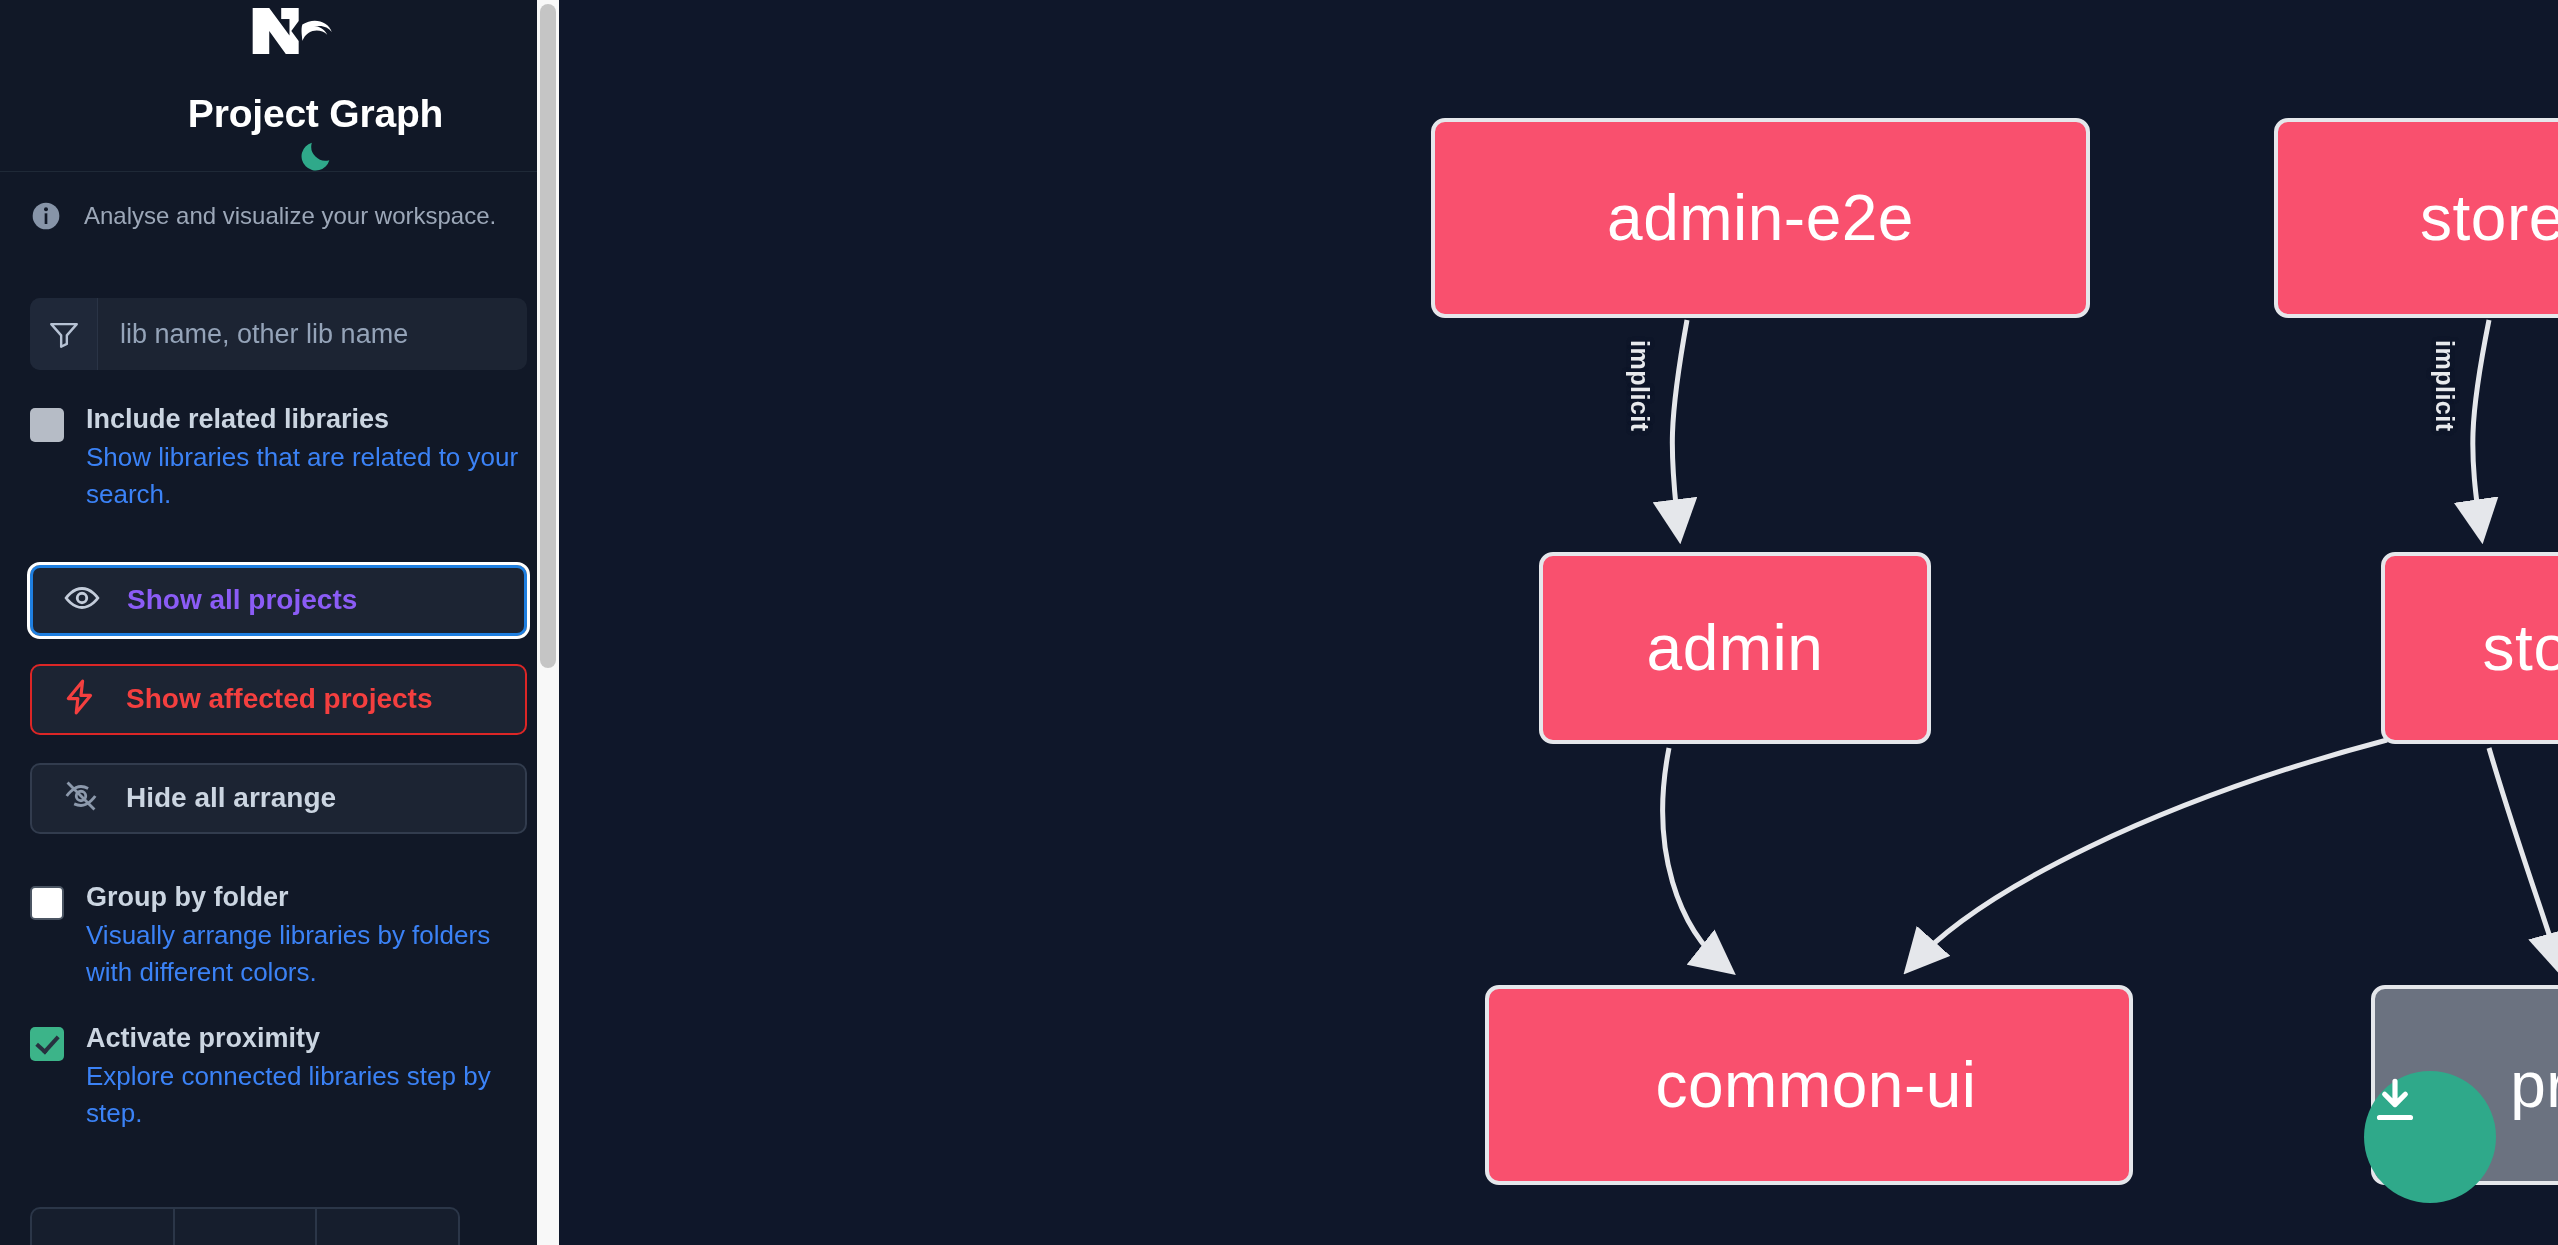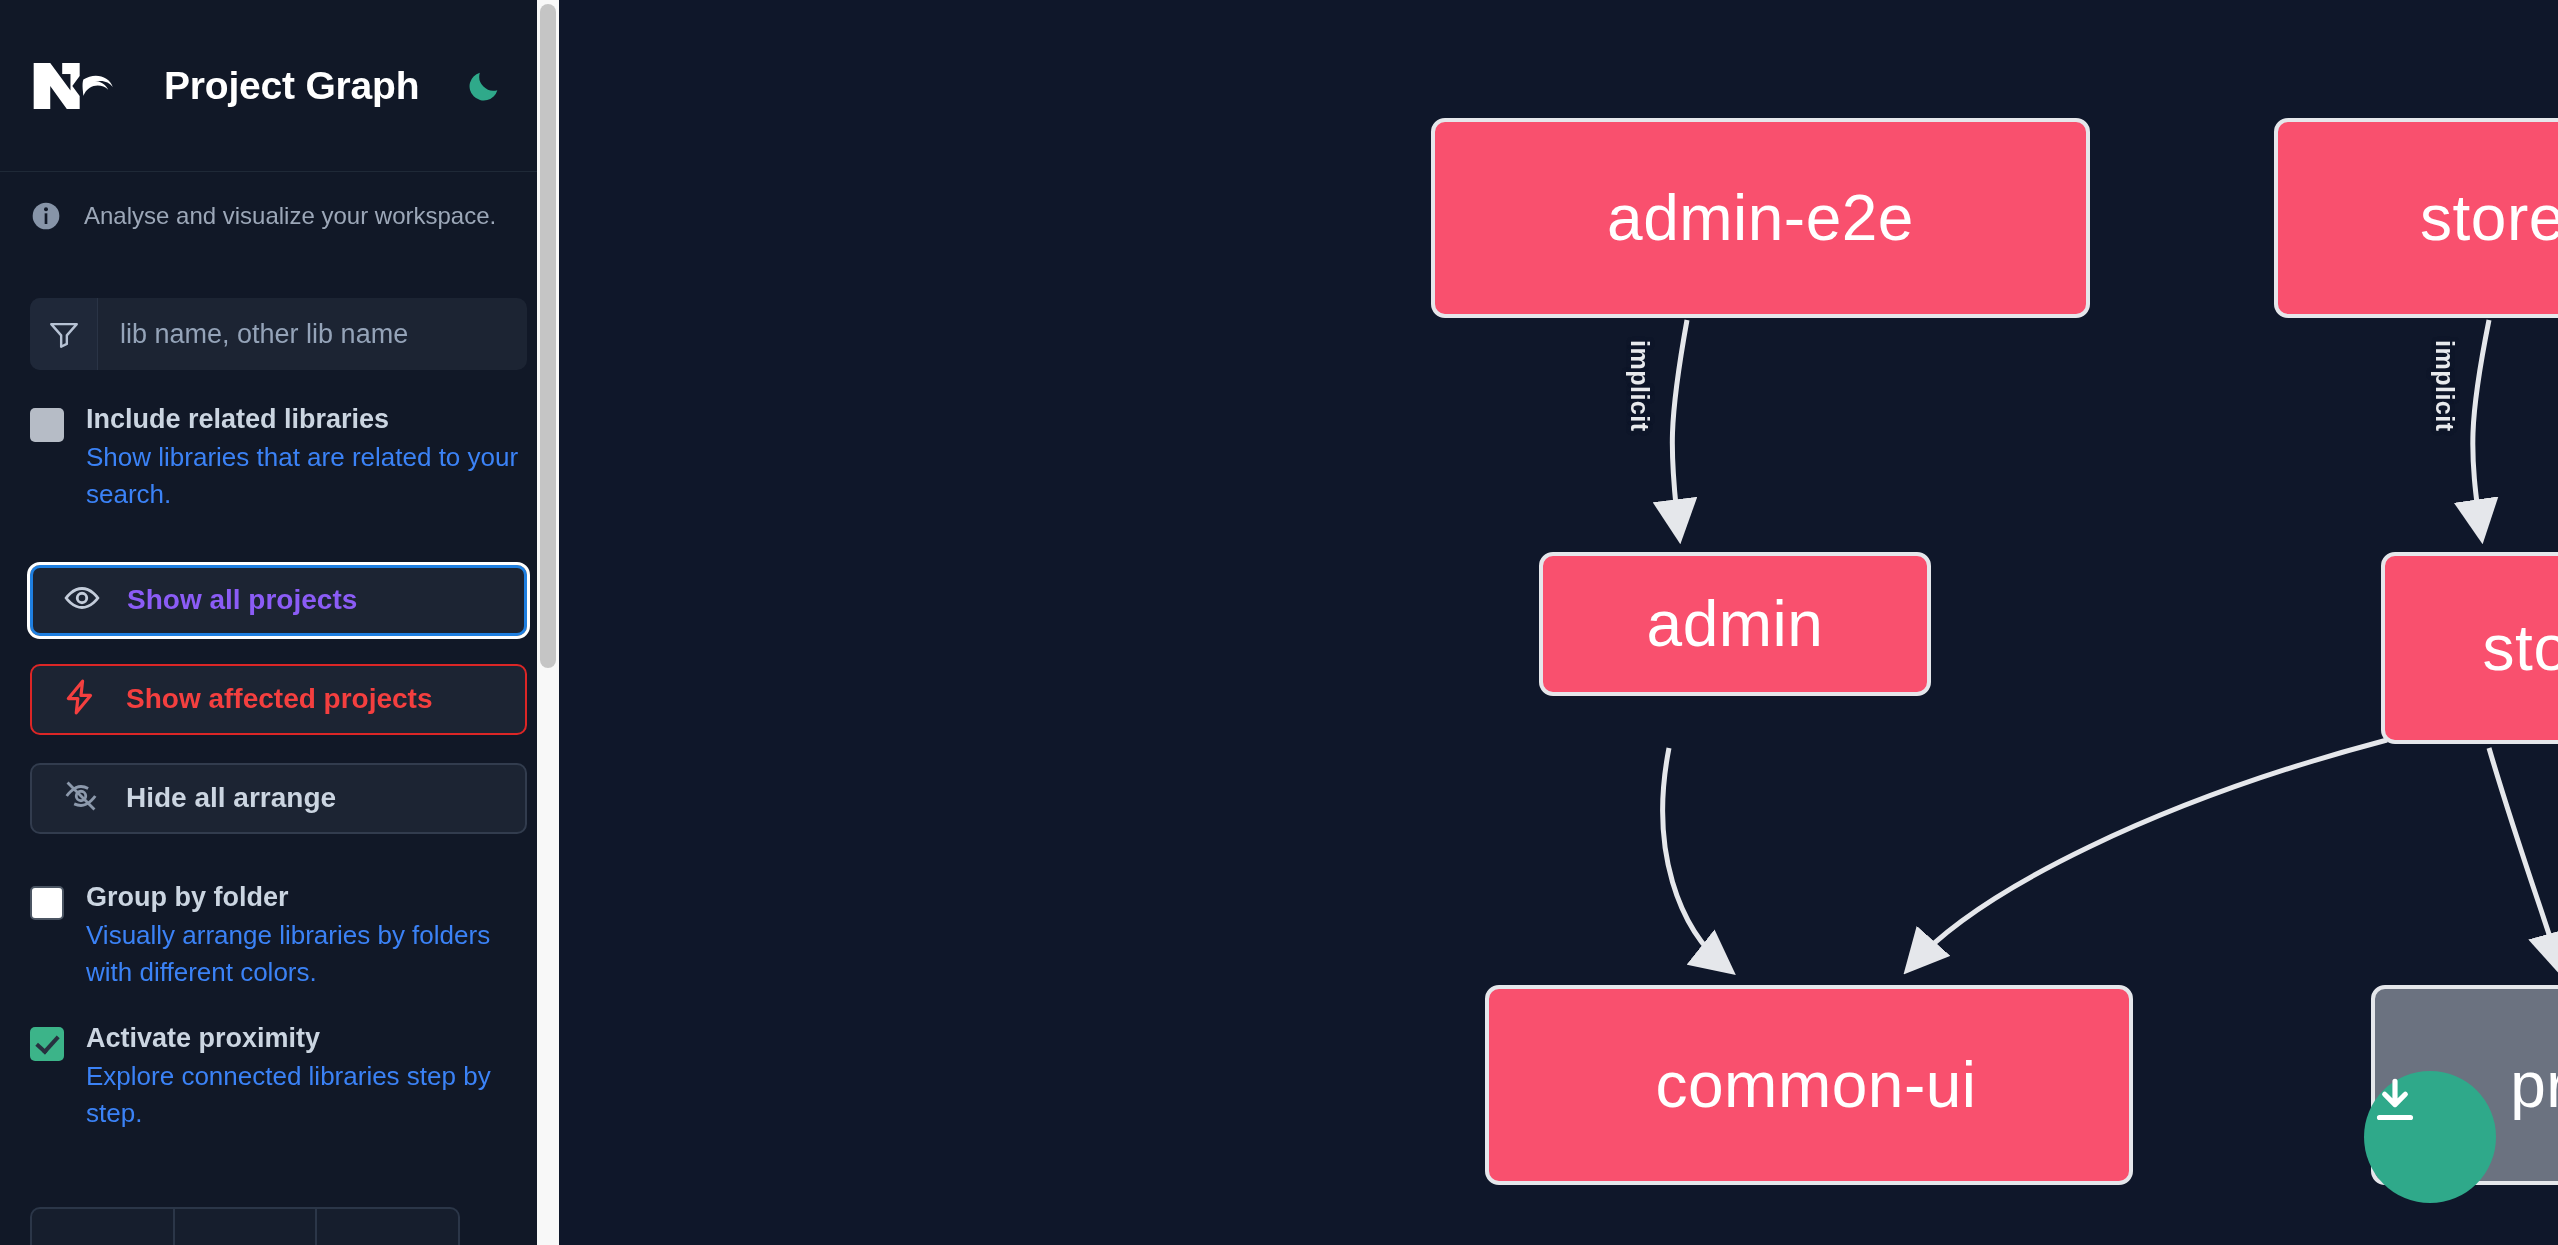--- a/index.html
+++ b/index.html
@@ -18,20 +18,21 @@
     width: 559px; height: 1245px;
     background: #111827;
     flex: 0 0 559px;
     overflow: hidden;
   }
   .sb-header {
     height: 172px;
     display: flex; align-items: center;
     padding-left: 30px;
     border-bottom: 1px solid #1F2937;
+    flex-direction: column;
   }
   .nx-logo { width: 92px; height: 62px; flex: 0 0 92px; }
   .app-title {
     font-size: 39px; font-weight: 700; color: #FFFFFF;
     margin-left: 42px; letter-spacing: -0.2px;
   }
   .moon-btn {
     margin-left: 42px; width: 46px; height: 46px;
     display: flex; align-items: center; justify-content: center;
     cursor: pointer;
@@ -306,21 +307,21 @@
         <path d="M1930 748 C1960 850 1990 930 2000 966"></path>
       </g>
     </svg>
 
     <div class="node red" style="left:872px;  top:118px; width:659px; height:200px;">
       <span>admin-e2e</span>
     </div>
     <div class="node red" style="left:1715px; top:118px; width:567px; height:200px;">
       <span>store-e2e</span>
     </div>
-    <div class="node red" style="left:980px;  top:552px; width:392px; height:144px;">
+    <div class="node red" style="left:980px;  top:552px; width:392px; height:192px;">
       <span>admin</span>
     </div>
     <div class="node red" style="left:1822px; top:552px; width:348px; height:192px;">
       <span>store</span>
     </div>
     <div class="node red" style="left:926px;  top:985px; width:648px; height:200px;padding-left:14px;">
       <span>common-ui</span>
     </div>
     <div class="node grey" style="left:1812px; top:985px; width:528px; height:200px;">
       <span>products</span>

